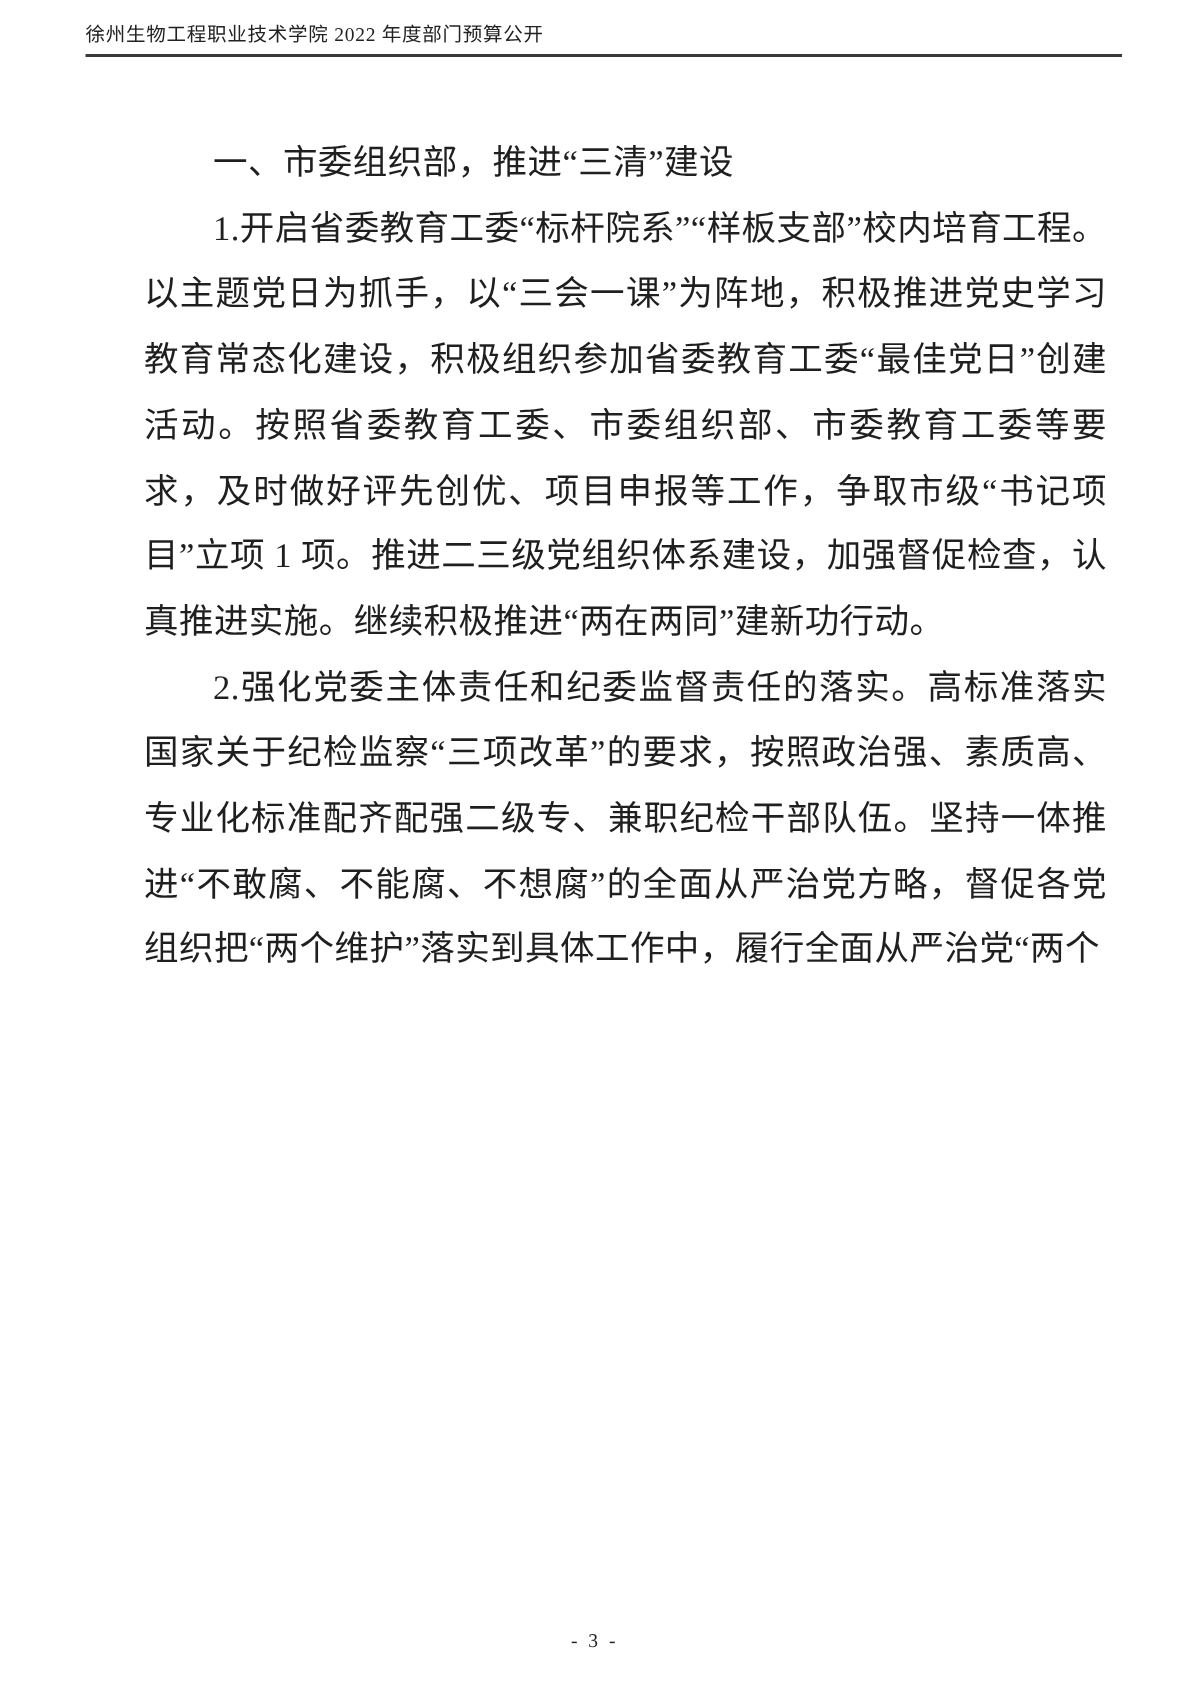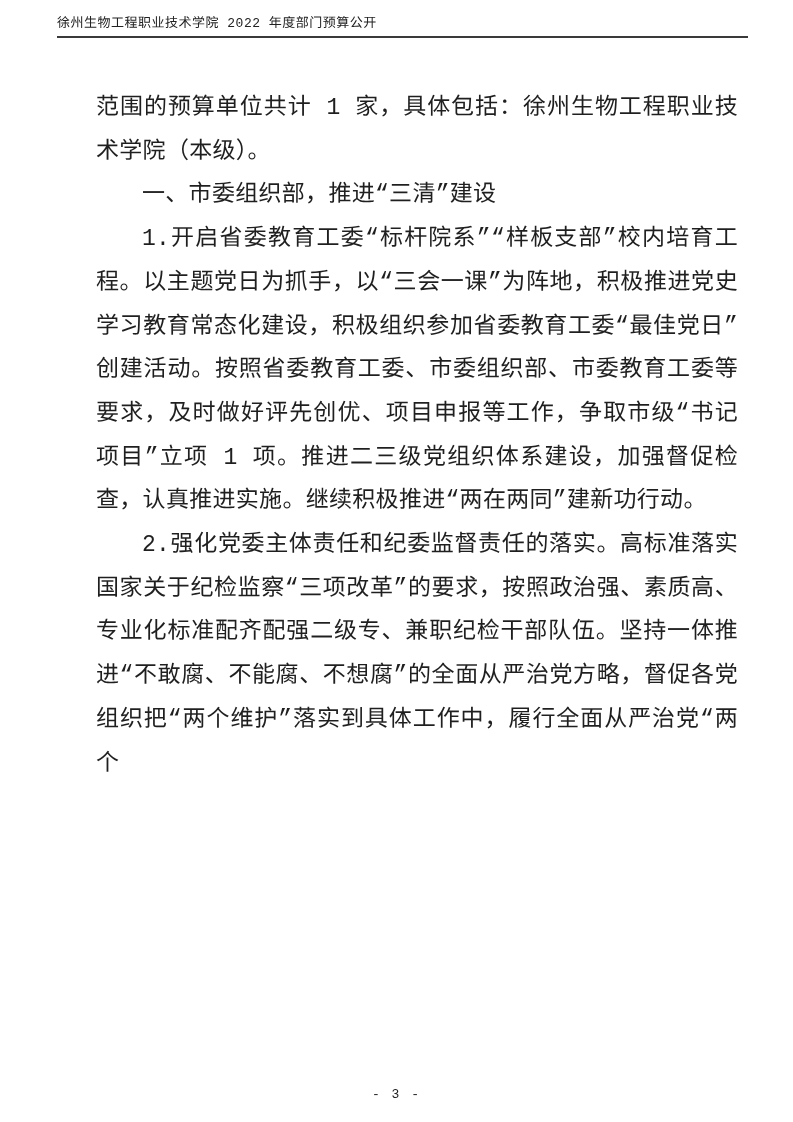--- a/index.html
+++ b/index.html
@@ -6,21 +6,21 @@
     margin: 0;
     padding: 0;
     background: #ffffff;
   }
   .page {
     position: relative;
     width: 793px;
     height: 1122px;
     background: #ffffff;
     overflow: hidden;
-    font-family: Liberation Mono, monospace;
+    font-family: Liberation Serif, serif;
     color: #1c1c1c;
   }
   .page-header {
     position: absolute;
     top: 12px;
     left: 57px;
     width: 691px;
   }
   .header-text {
     font-size: 13px;
@@ -71,21 +71,20 @@
 <body>
 
 <div class="page">
 
   <div class="page-header">
     <div class="header-text">徐州生物工程职业技术学院 2022 年度部门预算公开</div>
     <div class="header-rule"></div>
   </div>
 
   <div class="doc-body">
-    <p class="para no-indent">范围的预算单位共计 1 家，具体包括：徐州生物工程职业技术学院（本级）。</p>
     <p class="para">一、市委组织部，推进“三清”建设</p>
     <p class="para">1.开启省委教育工委“标杆院系”“样板支部”校内培育工程。以主题党日为抓手，以“三会一课”为阵地，积极推进党史学习教育常态化建设，积极组织参加省委教育工委“最佳党日”创建活动。按照省委教育工委、市委组织部、市委教育工委等要求，及时做好评先创优、项目申报等工作，争取市级“书记项目”立项 1 项。推进二三级党组织体系建设，加强督促检查，认真推进实施。继续积极推进“两在两同”建新功行动。</p>
     <p class="para">2.强化党委主体责任和纪委监督责任的落实。高标准落实国家关于纪检监察“三项改革”的要求，按照政治强、素质高、专业化标准配齐配强二级专、兼职纪检干部队伍。坚持一体推进“不敢腐、不能腐、不想腐”的全面从严治党方略，督促各党组织把“两个维护”落实到具体工作中，履行全面从严治党“两个</p>
   </div>
 
   <div class="page-footer">
     <span>- 3 -</span>
   </div>
 
 </div>

